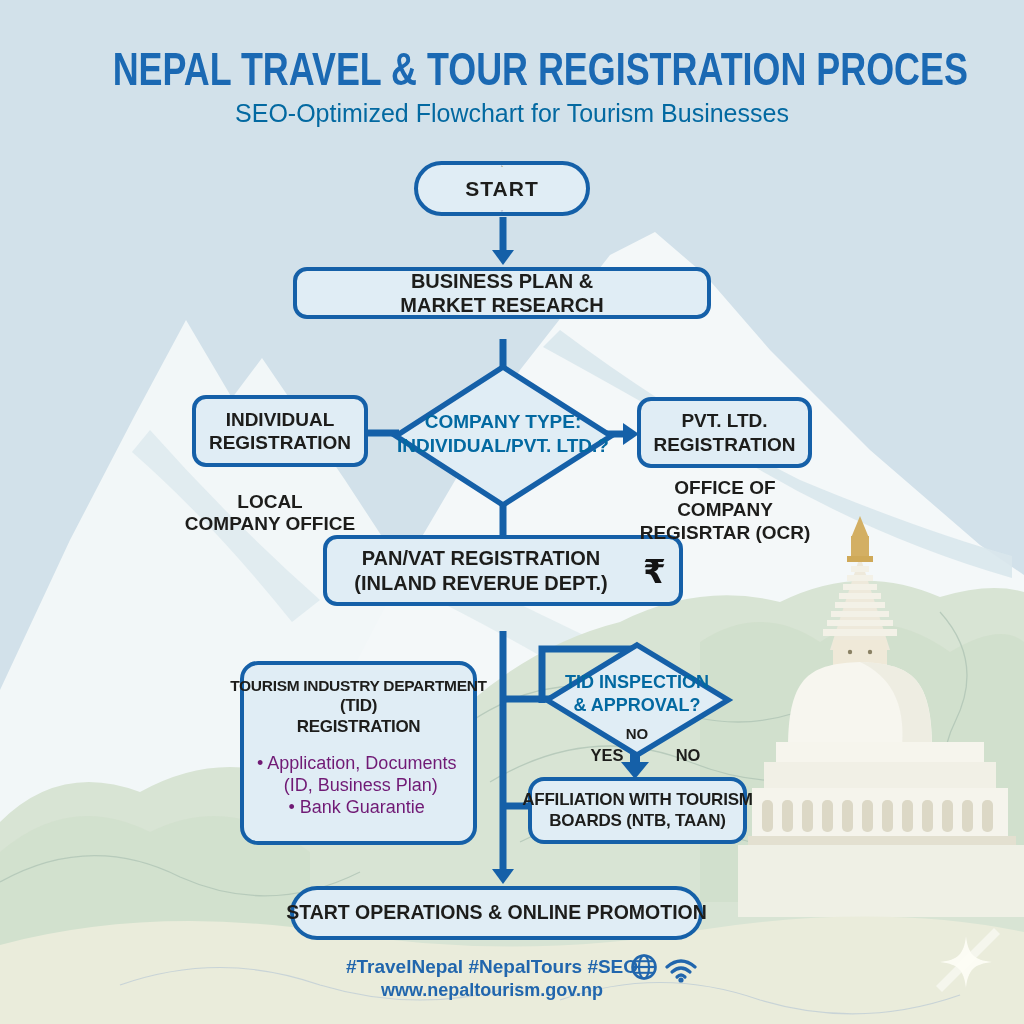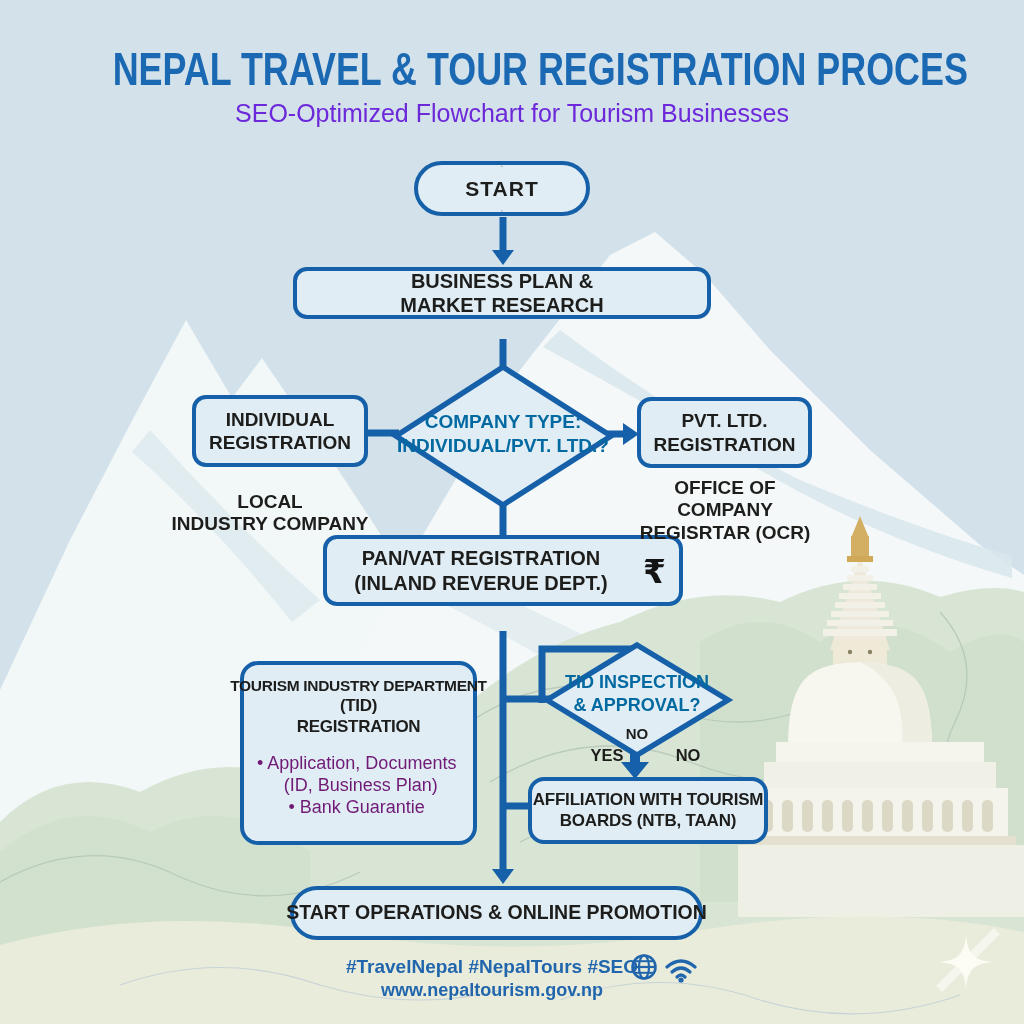--- a/index.html
+++ b/index.html
@@ -9,21 +9,21 @@
   }
   .stage svg.bg, .stage svg.flow { position:absolute; left:0; top:0; pointer-events:none; }
   .abs { position:absolute; }
   .title {
     position:absolute; top:42px; left:0; width:1024px; text-align:center;
     font-size:46px; font-weight:bold; color:#1b69b3; letter-spacing:0px;
     white-space:nowrap; transform:scaleX(0.78); transform-origin:50% 50%;
   }
   .subtitle {
     position:absolute; top:99px; left:0; width:1024px; text-align:center;
-    font-size:25px; font-weight:400; color:#6d28d9;
+    font-size:25px; font-weight:400; color:#0369a1;
   }
   .node {
     position:absolute; border:4px solid #1560a8; background:#e0edf5;
     border-radius:14px; display:flex; flex-direction:column;
     align-items:center; justify-content:center;
     color:#1d1d1b; font-weight:bold; box-sizing:border-box;
   }
   .node .ln { white-space:nowrap; line-height:1.22; text-align:center; }
   .pill { flex-direction:column; gap:9px; border-radius:28px; }
   .label { position:absolute; color:#1d1d1b; font-weight:bold; text-align:center; }
@@ -192,21 +192,21 @@
       <div class="ln" style="font-size:17px;">(TID)</div>
       <div class="ln" style="font-size:17px;">REGISTRATION</div>
     </div>
     <div class="tid-bullets">
       <div class="ln">• Application, Documents</div>
       <div class="ln wrapline">(ID, Business Plan)</div>
       <div class="ln">• Bank Guarantie</div>
     </div>
   </div>
 
-  <div class="node" style="left:528px; top:777px; width:240px; height:67px; border-radius:16px; font-size:17px; letter-spacing:-0.2px;">
+  <div class="node" style="left:528px; top:777px; width:219px; height:67px; border-radius:16px; font-size:17px; letter-spacing:-0.2px;">
     <div class="ln">AFFILIATION WITH TOURISM</div>
     <div class="ln">BOARDS (NTB, TAAN)</div>
   </div>
 
   <div class="node" style="left:290px; top:886px; width:413px; height:54px; border-radius:27px; font-size:19.5px;">
     <div class="ln">START OPERATIONS &amp; ONLINE PROMOTION</div>
   </div>
 
   <div class="dlabel" style="left:393px; top:410px; width:220px; font-size:19px;">
     <div class="ln">COMPANY TYPE:</div>
@@ -217,21 +217,21 @@
     <div class="ln">TID INSPECTION</div>
     <div class="ln">&amp; APPROVAL?</div>
   </div>
 
   <div class="label" style="left:617px; top:725px; width:40px; font-size:15px;">NO</div>
   <div class="label" style="left:585px; top:746px; width:44px; font-size:16.5px;">YES</div>
   <div class="label" style="left:666px; top:746px; width:44px; font-size:16.5px;">NO</div>
 
   <div class="label" style="left:150px; top:491px; width:240px; font-size:19px;">
     <div class="ln">LOCAL</div>
-    <div class="ln">INDUSTRY COMPANY</div>
+    <div class="ln">COMPANY OFFICE</div>
   </div>
 
   <div class="label" style="left:615px; top:477px; width:220px; font-size:19px;">
     <div class="ln">OFFICE OF</div>
     <div class="ln">COMPANY</div>
     <div class="ln">REGISRTAR (OCR)</div>
   </div>
 
   <div class="footer-text" style="top:956px; font-size:19px;">#TravelNepal #NepalTours #SEO</div>
 

